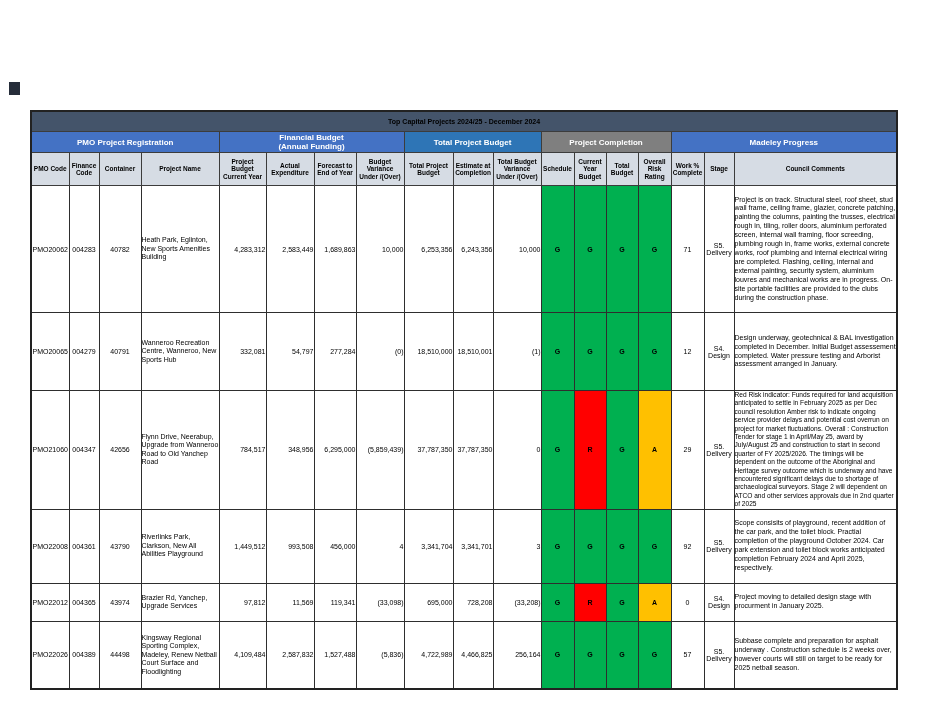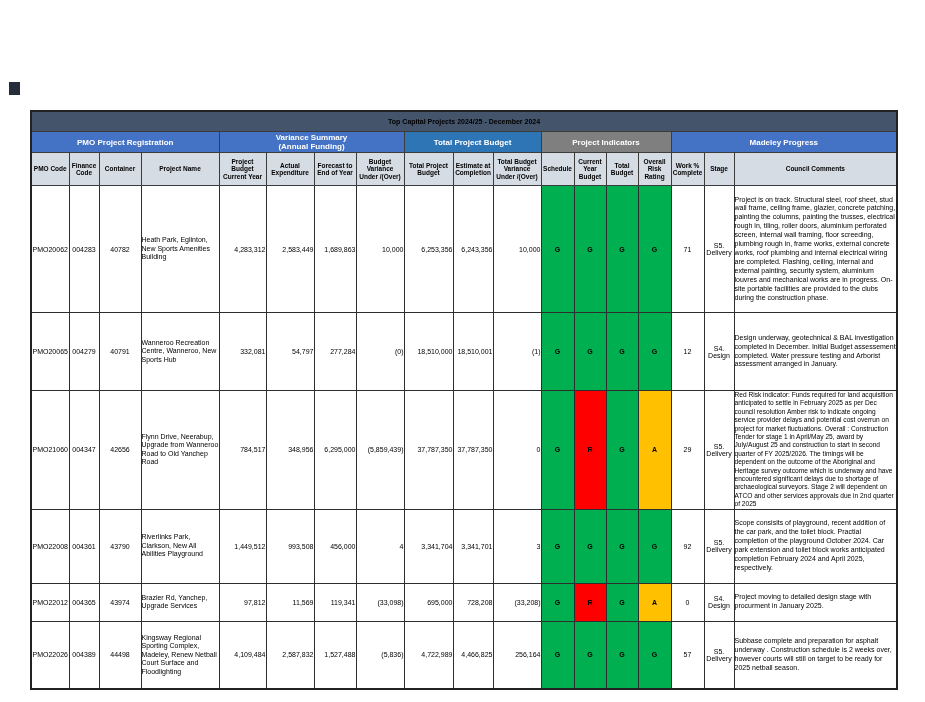--- a/index.html
+++ b/index.html
@@ -57,24 +57,24 @@
         <col style="width:163px">
     </colgroup>
 
     <tbody>
         <tr>
       <td class="titlebar" colspan="18">Top Capital Projects 2024/25 - December 2024</td>
     </tr>
 
     <tr class="grouprow">
       <td class="g-blue" colspan="4">PMO Project Registration</td>
-      <td class="g-blue gsep" colspan="4">Variance Summary
+      <td class="g-blue gsep" colspan="4">Financial Budget
 (Annual Funding)</td>
       <td class="g-blue2 gsep" colspan="3">Total Project Budget</td>
-      <td class="g-gray gsep" colspan="4">Project Indicators</td>
+      <td class="g-gray gsep" colspan="4">Project Completion</td>
       <td class="g-blue gsep" colspan="3">Madeley Progress</td>
     </tr>
 
     <tr class="headrow">
       <td>PMO Code</td>
       <td>Finance Code</td>
       <td>Container</td>
       <td>Project Name</td>
       <td class="gsep">Project Budget Current Year</td>
       <td>Actual Expenditure</td>

